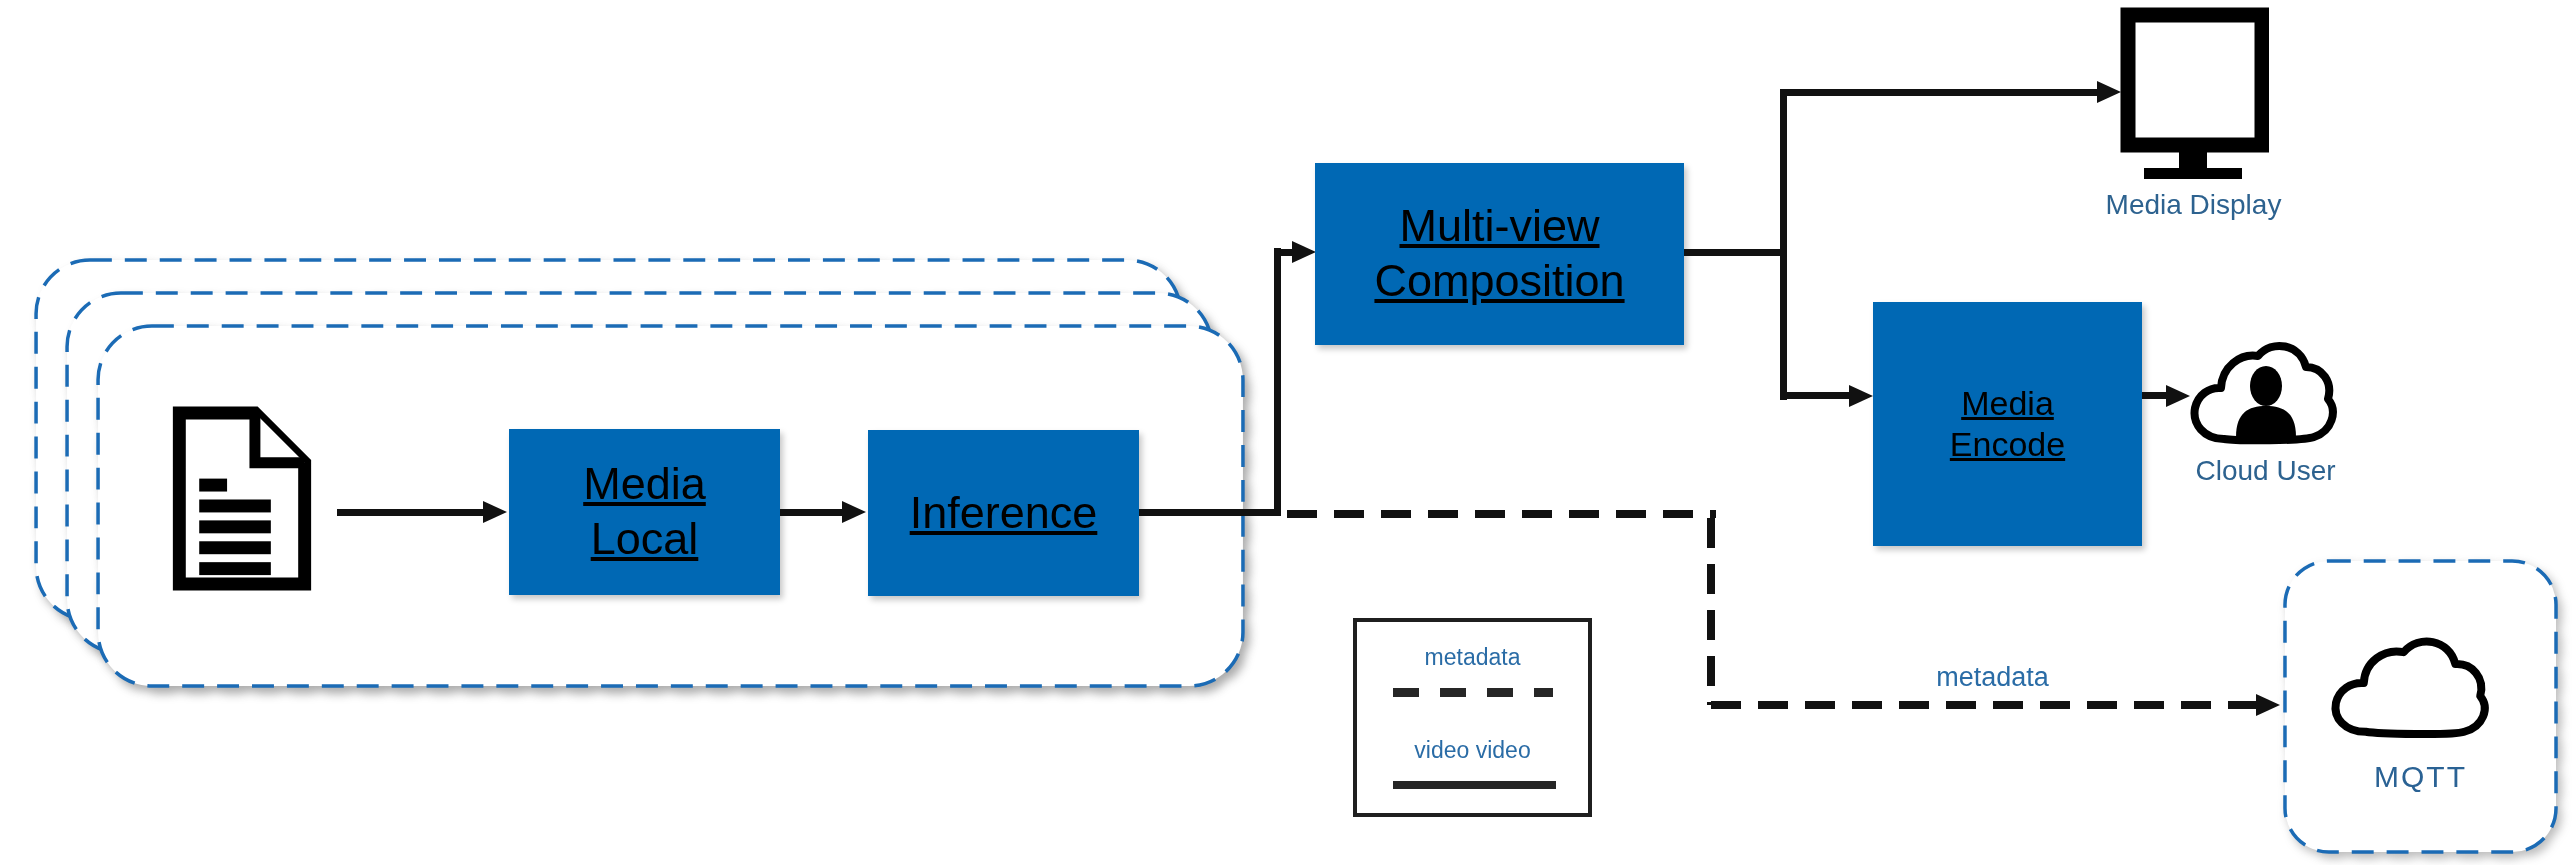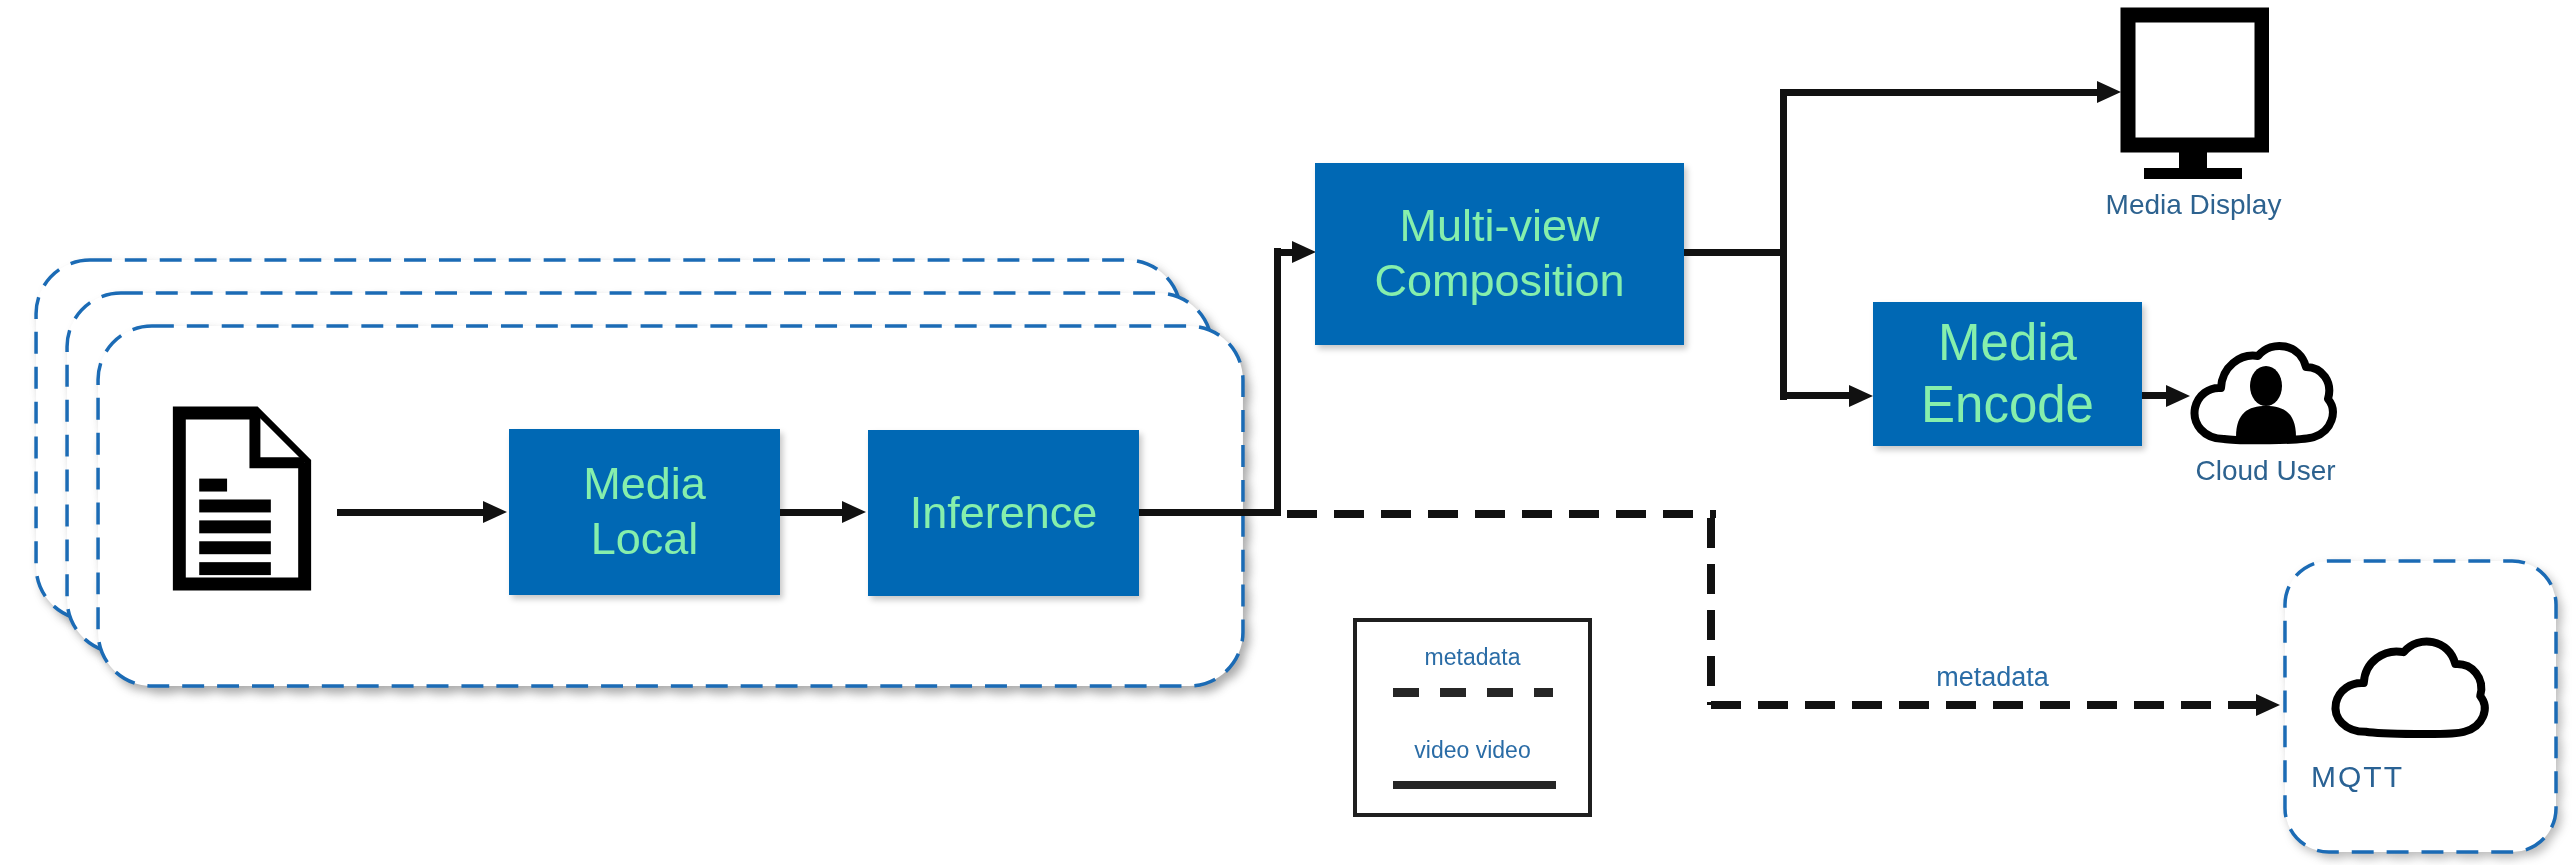--- a/index.html
+++ b/index.html
@@ -3,23 +3,23 @@
 <meta charset="utf-8">
 <style>
   html,body{margin:0;padding:0;background:#fff;}
   #canvas{position:relative;width:2576px;height:866px;background:#ffffff;overflow:hidden;
           font-family:"Liberation Sans", sans-serif;}
 
   
   svg.stackbox{position:absolute;filter:drop-shadow(5px 6px 5px rgba(70,70,70,.45));}
   svg.mqttbox{position:absolute;filter:drop-shadow(4px 5px 5px rgba(90,90,90,.40));}
 
-  .node{position:absolute;background:#0068b4;color:#86efac;display:flex;align-items:center;
+  .node{position:absolute;background:#0068b4;color:#000000;display:flex;align-items:center;
         justify-content:center;text-align:center;line-height:1.22;
-        box-shadow:3px 4px 6px rgba(0,0,0,.22);}
+        box-shadow:3px 4px 6px rgba(0,0,0,.22);text-decoration:underline;}
   .node span{display:block;}
 
   .lineH{position:absolute;height:7px;background:#111;}
   .lineV{position:absolute;width:7px;background:#111;}
   .dashH{position:absolute;height:8px;
          background:repeating-linear-gradient(90deg,#111 0 30px,transparent 30px 47px);}
   .dashV{position:absolute;width:8px;
          background:repeating-linear-gradient(180deg,#111 0 30px,transparent 30px 46px);}
   .headR{position:absolute;width:0;height:0;border-top:11px solid transparent;
          border-bottom:11px solid transparent;border-left:24px solid #111;}
@@ -27,21 +27,21 @@
   .iconlabel{position:absolute;color:#2d628f;font-size:28px;text-align:center;}
   .edgelabel{position:absolute;color:#2a6ca6;font-size:27px;text-align:center;}
 
   .legend{position:absolute;left:1353px;top:618px;width:239px;height:199px;background:#fff;
           border:4px solid #1f1f1f;box-sizing:border-box;}
   .legend .ltext{position:absolute;width:100%;text-align:center;color:#2a6ca6;font-size:23px;}
   .legend .ldash{position:absolute;left:36px;top:66px;width:160px;height:9px;
           background:repeating-linear-gradient(90deg,#262626 0 26px,transparent 26px 47px);}
   .legend .lsolid{position:absolute;left:36px;top:159px;width:163px;height:8px;background:#262626;}
 
-  .mqttlabel{position:absolute;color:#2a6294;font-size:30px;letter-spacing:2px;}
+  .mqttlabel{position:absolute;color:#2a6294;font-size:30px;letter-spacing:2px;text-align:center;}
 </style>
 </head>
 <body>
 
 <div id="canvas">
 
   <svg class="stackbox" style="left:32px;top:256px" width="1153" height="368" viewBox="0 0 1156 369">
     <rect x="4" y="4" width="1148" height="361" rx="54" fill="#ffffff" stroke="#1b6bb5" stroke-width="3.5" stroke-dasharray="22 13"></rect>
   </svg>
   <svg class="stackbox" style="left:63px;top:289px" width="1153" height="368" viewBox="0 0 1156 369">
@@ -86,21 +86,21 @@
 
   <div class="lineH" style="left:1684px;top:249px;width:103px"></div>
   <div class="lineV" style="left:1780px;top:89px;height:311px"></div>
 
   <div class="lineH" style="left:1783px;top:89px;width:317px"></div>
   <div class="headR" style="left:2097px;top:81px"></div>
 
   <div class="lineH" style="left:1783px;top:392px;width:69px"></div>
   <div class="headR" style="left:1849px;top:385px"></div>
 
-  <div class="node" style="left:1873px;top:302px;width:269px;height:144px;font-size:51px">
+  <div class="node" style="left:1873px;top:302px;width:269px;height:244px;font-size:34px">
     <span style="width:209px">Media Encode</span>
   </div>
 
   <div class="lineH" style="left:2142px;top:392px;width:27px"></div>
   <div class="headR" style="left:2166px;top:385px"></div>
 
   <svg style="position:absolute;left:2119px;top:6px" width="150" height="176" viewBox="0 0 150 176">
     <rect x="9" y="9" width="134" height="130" fill="#ffffff" stroke="#000000" stroke-width="15"></rect>
     <rect x="60" y="146" width="28" height="18" fill="#000"></rect>
     <rect x="25" y="162" width="98" height="11" fill="#000"></rect>

